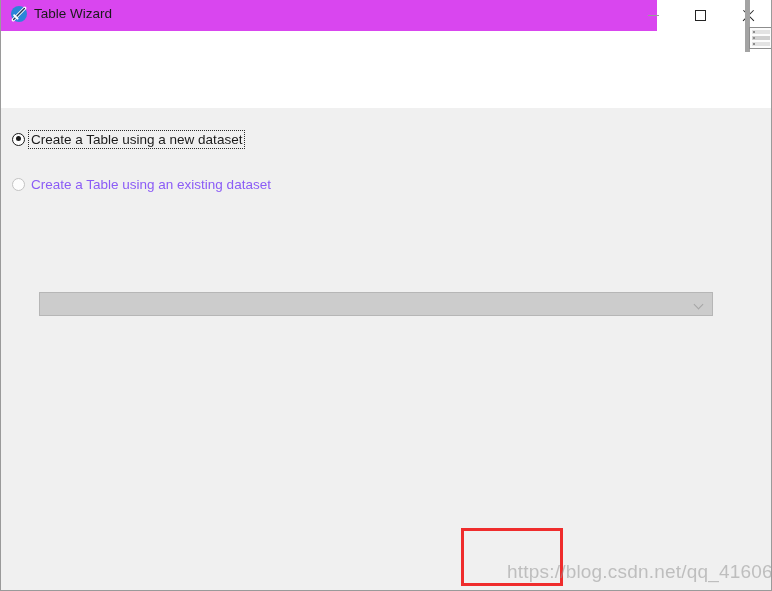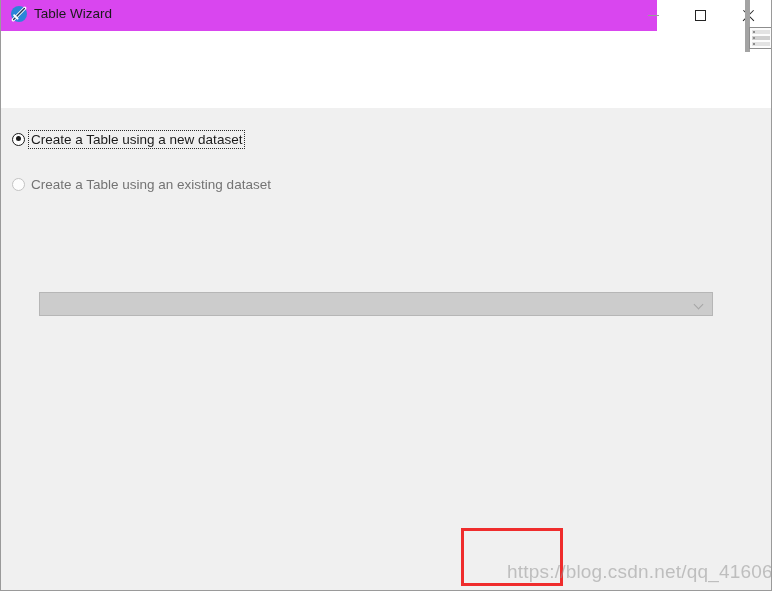--- a/index.html
+++ b/index.html
@@ -208,21 +208,21 @@
     color: #1a1a1a;
     margin-left: 4px;
     padding: 1px 2px;
     white-space: nowrap;
   }
   .radio-label.focused {
     outline: 1px dotted #2b2b2b;
     outline-offset: 0px;
   }
   .radio-label.disabled {
-    color: #737373;
+    color: #8b5cf6;
   }
 
   #dataset-select {
     position: absolute;
     left: 38px;
     top: 184px;
     width: 674px;
     height: 24px;
     background: #cccccc;
     border: 1px solid #b6b6b6;

